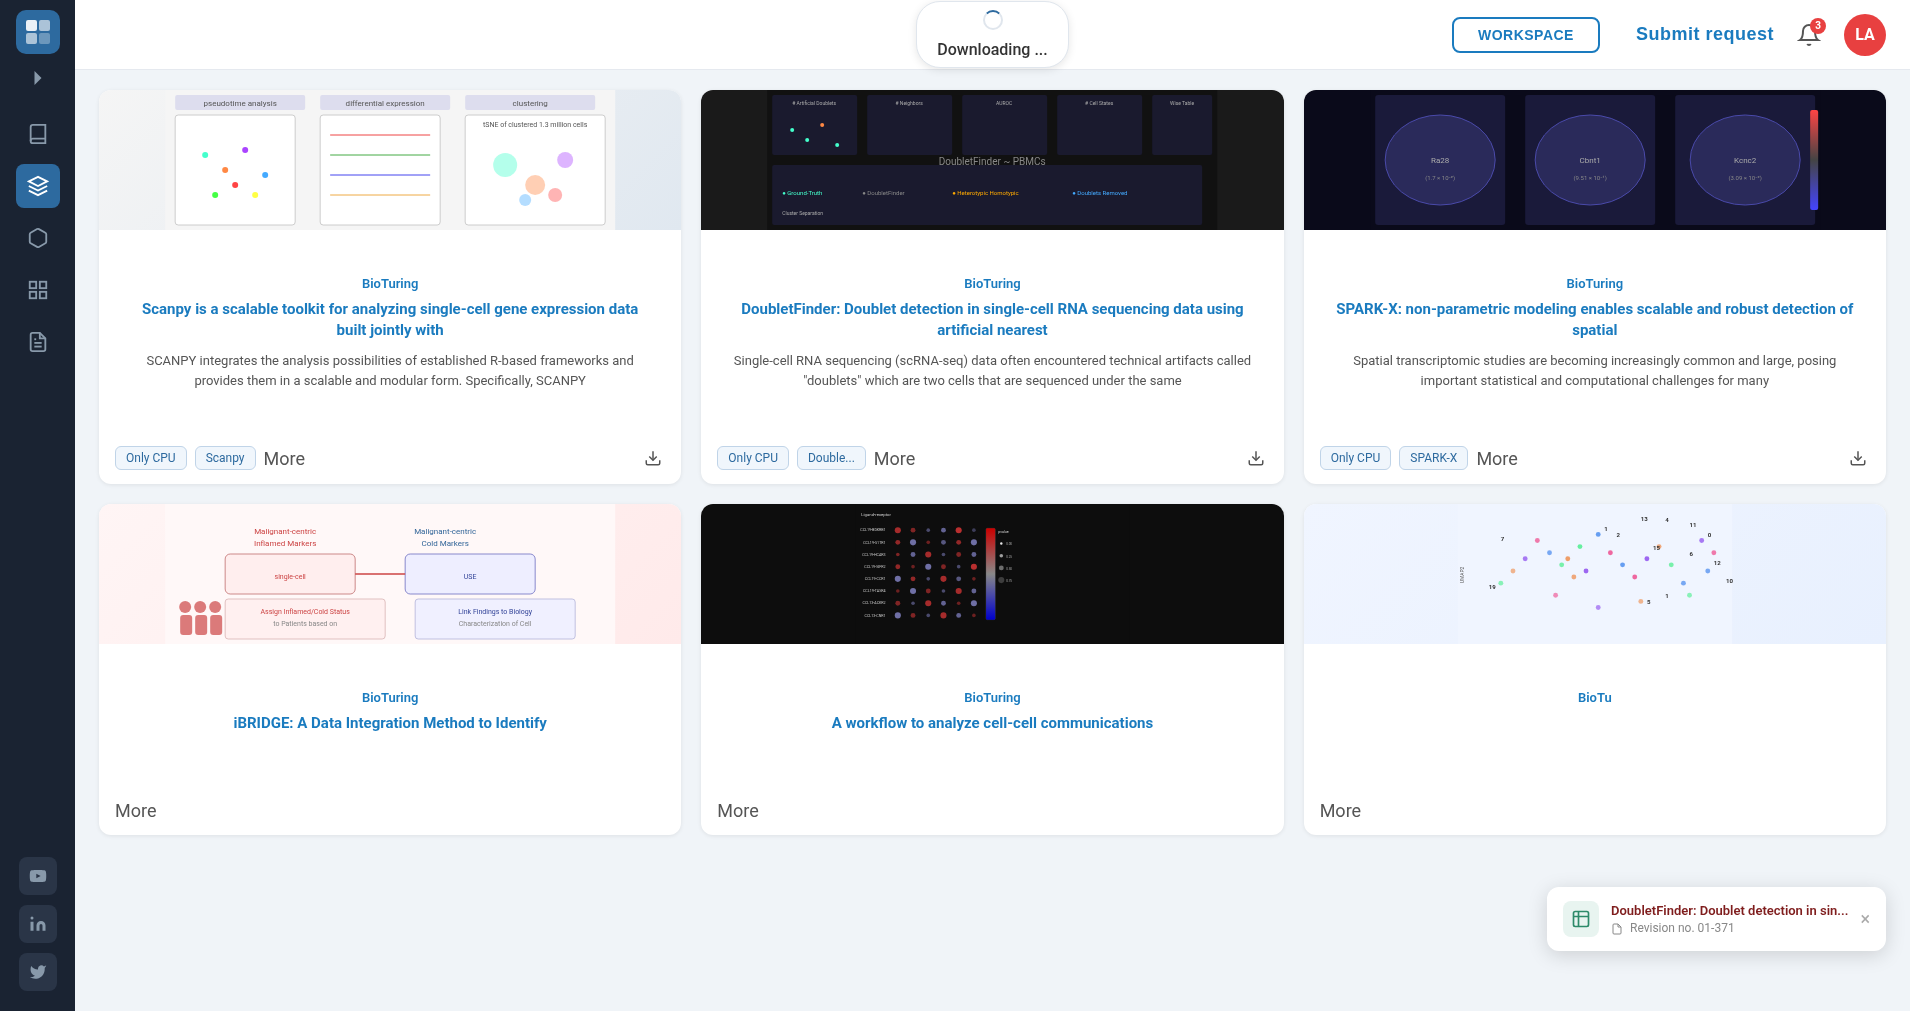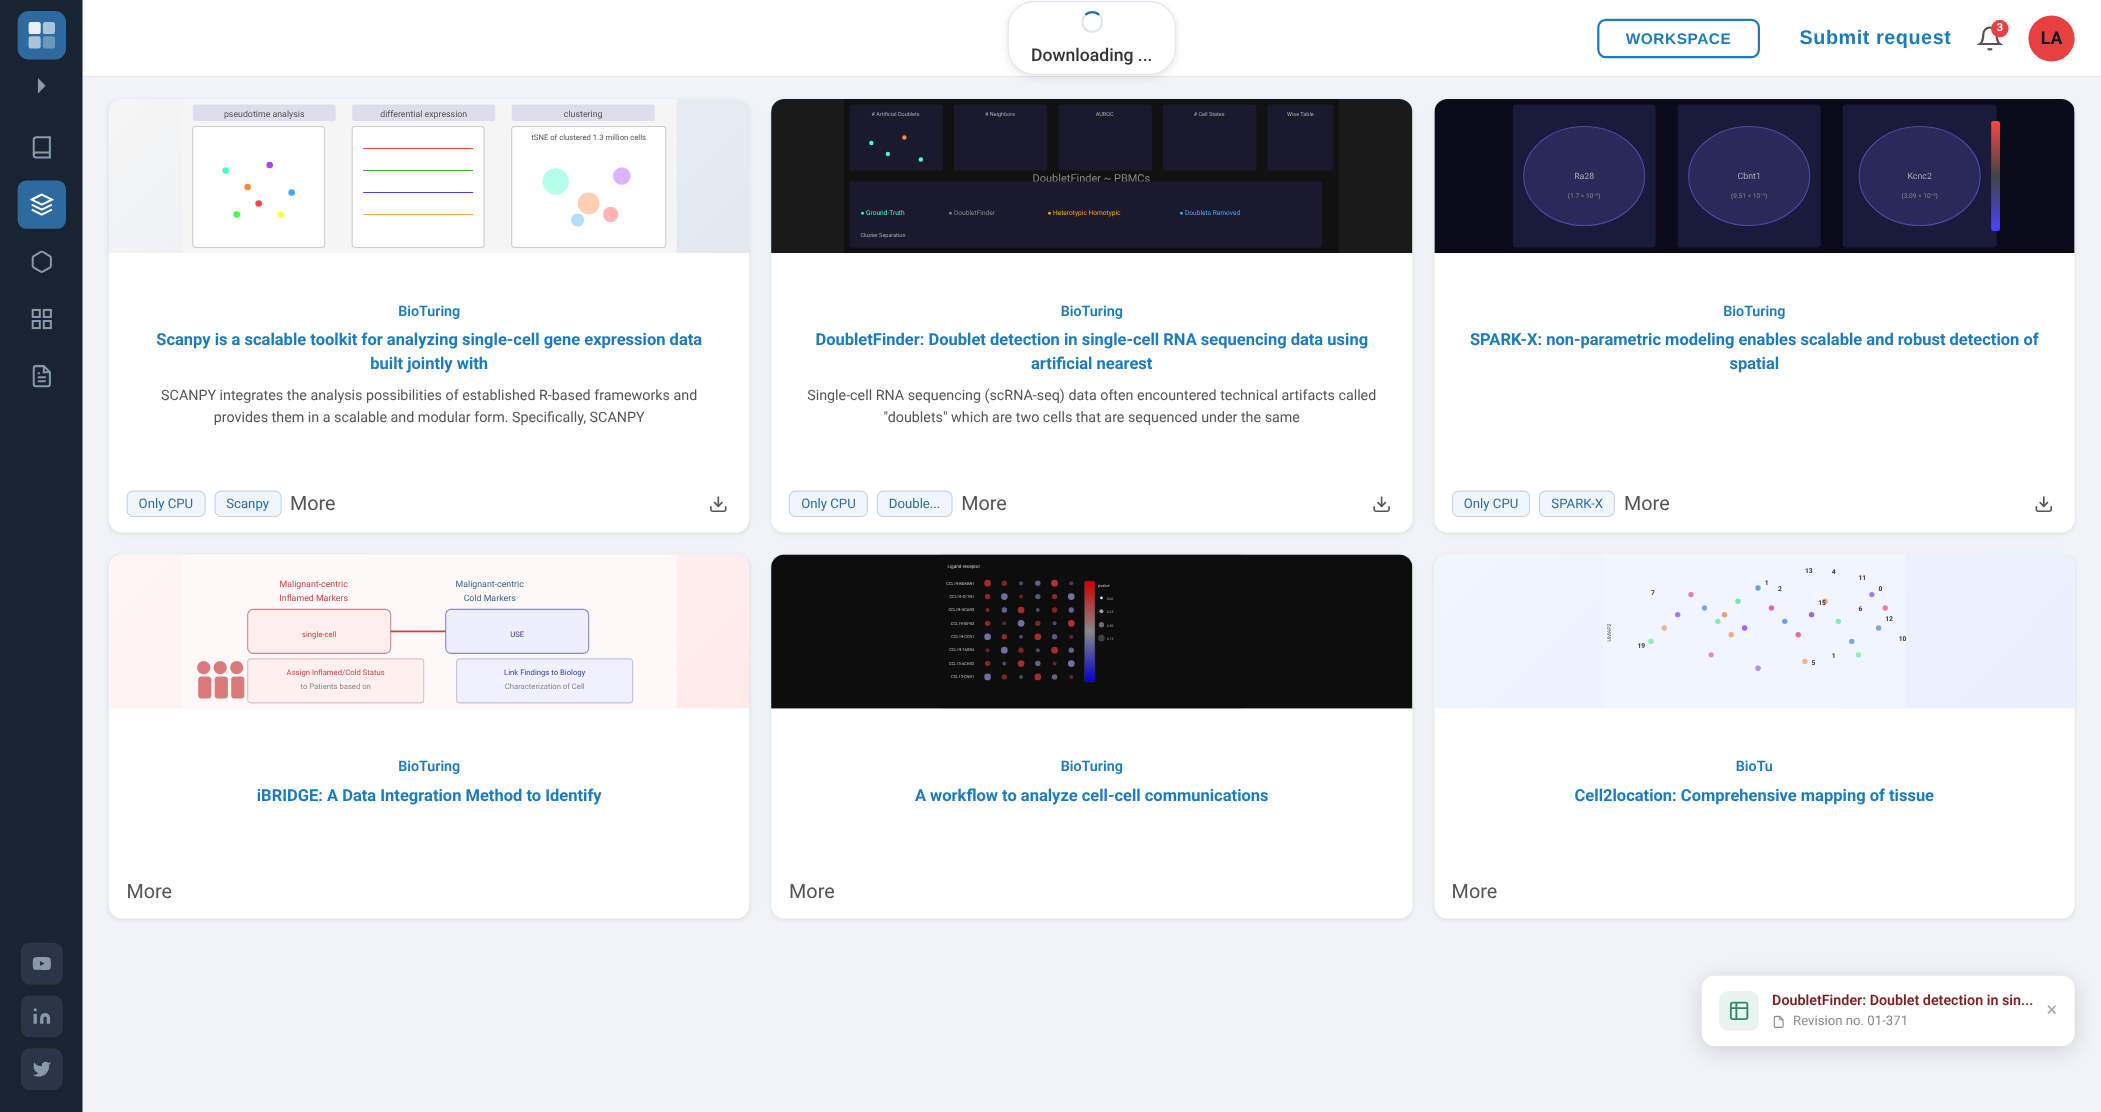--- a/index.html
+++ b/index.html
@@ -177,21 +177,21 @@
       font-weight: bold;
       display: flex;
       align-items: center;
       justify-content: center;
     }
     .avatar {
       width: 42px;
       height: 42px;
       border-radius: 50%;
       background: #e84040;
-      color: #0f172a;
+      color: #ffffff;
       display: flex;
       align-items: center;
       justify-content: center;
       font-size: 16px;
       font-weight: 700;
       cursor: pointer;
     }
 
     
     .cards-container {
@@ -587,20 +587,21 @@
                 <stop offset="50%" stop-color="#444444"></stop>
                 <stop offset="100%" stop-color="#4444ff"></stop>
               </linearGradient>
             </defs>
             <rect x="440" y="20" width="8" height="100" fill="url(#brainGrad)" rx="2"></rect>
           </svg>
         </div>
         <div class="card-body">
           <div class="card-publisher">BioTuring</div>
           <div class="card-title">SPARK-X: non-parametric modeling enables scalable and robust detection of spatial</div>
+          <div class="card-description">Spatial transcriptomic studies are becoming increasingly common and large, posing important statistical and computational challenges for many</div>
         </div>
         <div class="card-footer">
           <span class="tag">Only CPU</span>
           <span class="tag">SPARK-X</span>
           <span class="more-link">More</span>
           <div class="download-icon">
             <svg width="18" height="18" viewBox="0 0 24 24" fill="none" stroke="currentColor" stroke-width="2">
                 <path d="M21 15v4a2 2 0 0 1-2 2H5a2 2 0 0 1-2-2v-4"></path>
                 <polyline points="7 10 12 15 17 10"></polyline>
                 <line x1="12" y1="15" x2="12" y2="3"></line>
@@ -805,21 +806,20 @@
               <text x="40" y="50" font-size="10" fill="#333" font-weight="bold">7</text>
               <text x="210" y="35" font-size="10" fill="#333" font-weight="bold">1</text>
               <text x="280" y="155" font-size="10" fill="#333" font-weight="bold">5</text>
               <text x="310" y="145" font-size="10" fill="#333" font-weight="bold">1</text>
               <text x="20" y="130" font-size="10" fill="#333" font-weight="bold">19</text>
             </g>
           </svg>
         </div>
         <div class="card-body">
           <div class="card-publisher">BioTu</div>
-          <div class="card-title">Cell2location: Comprehensive mapping of tissue</div>
           <div class="card-description"></div>
         </div>
         <div class="card-footer">
           <span class="more-link">More</span>
         </div>
       </div>
 
     </div>
   </div>
 </div>

